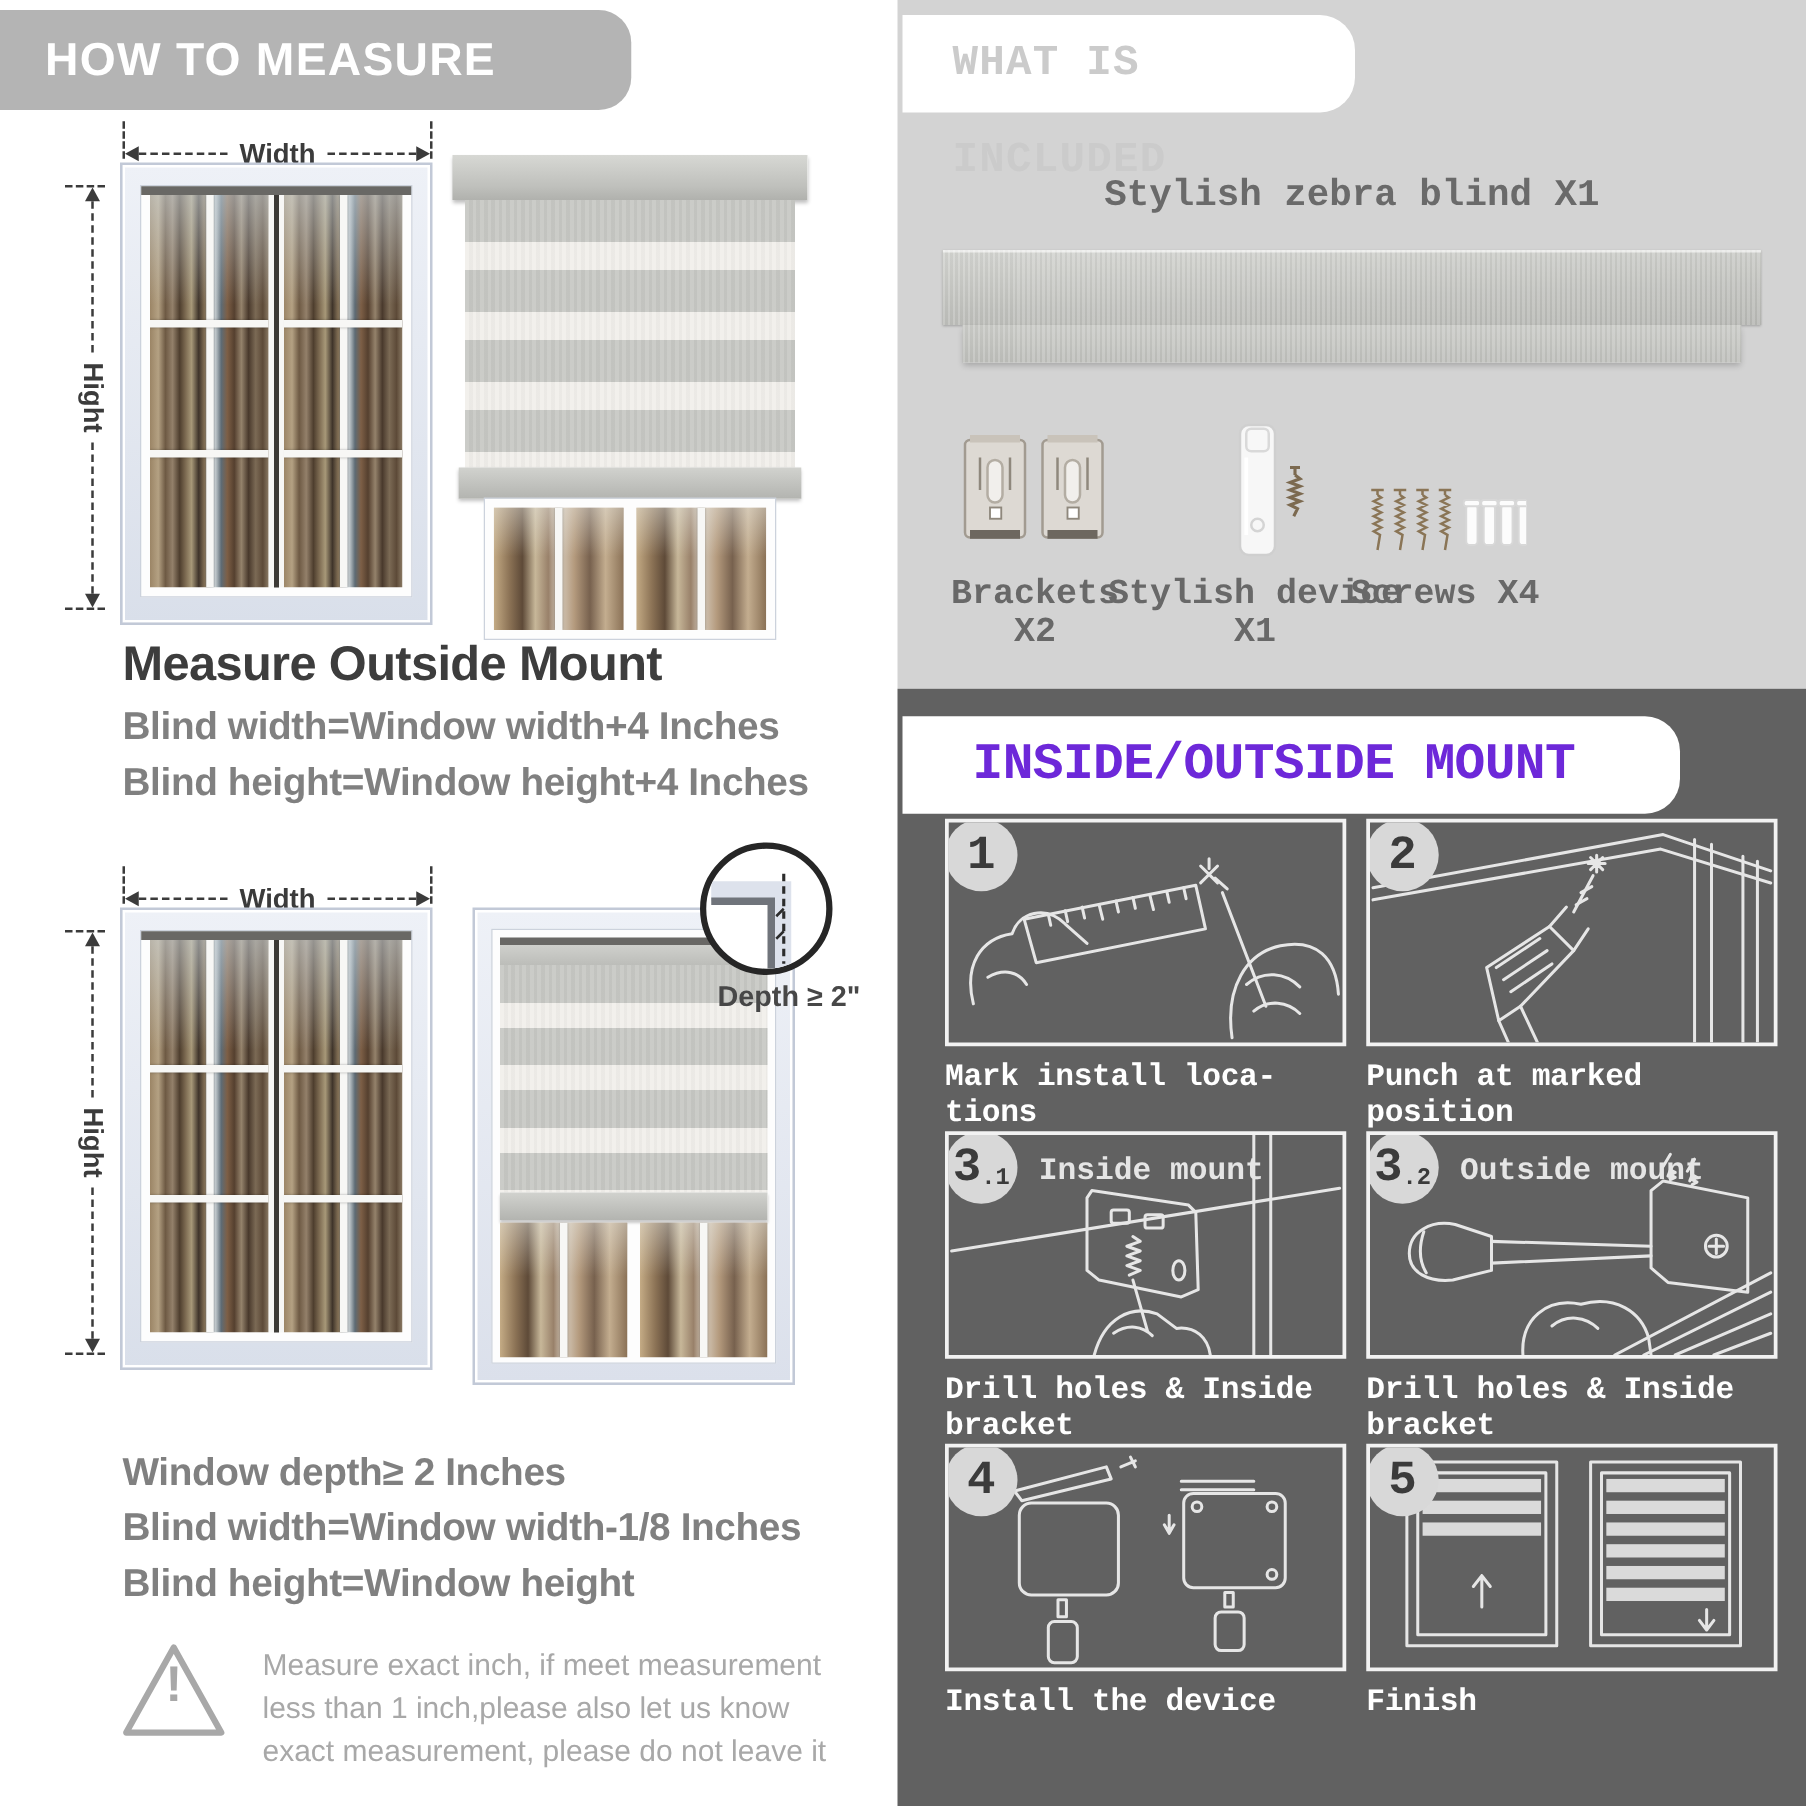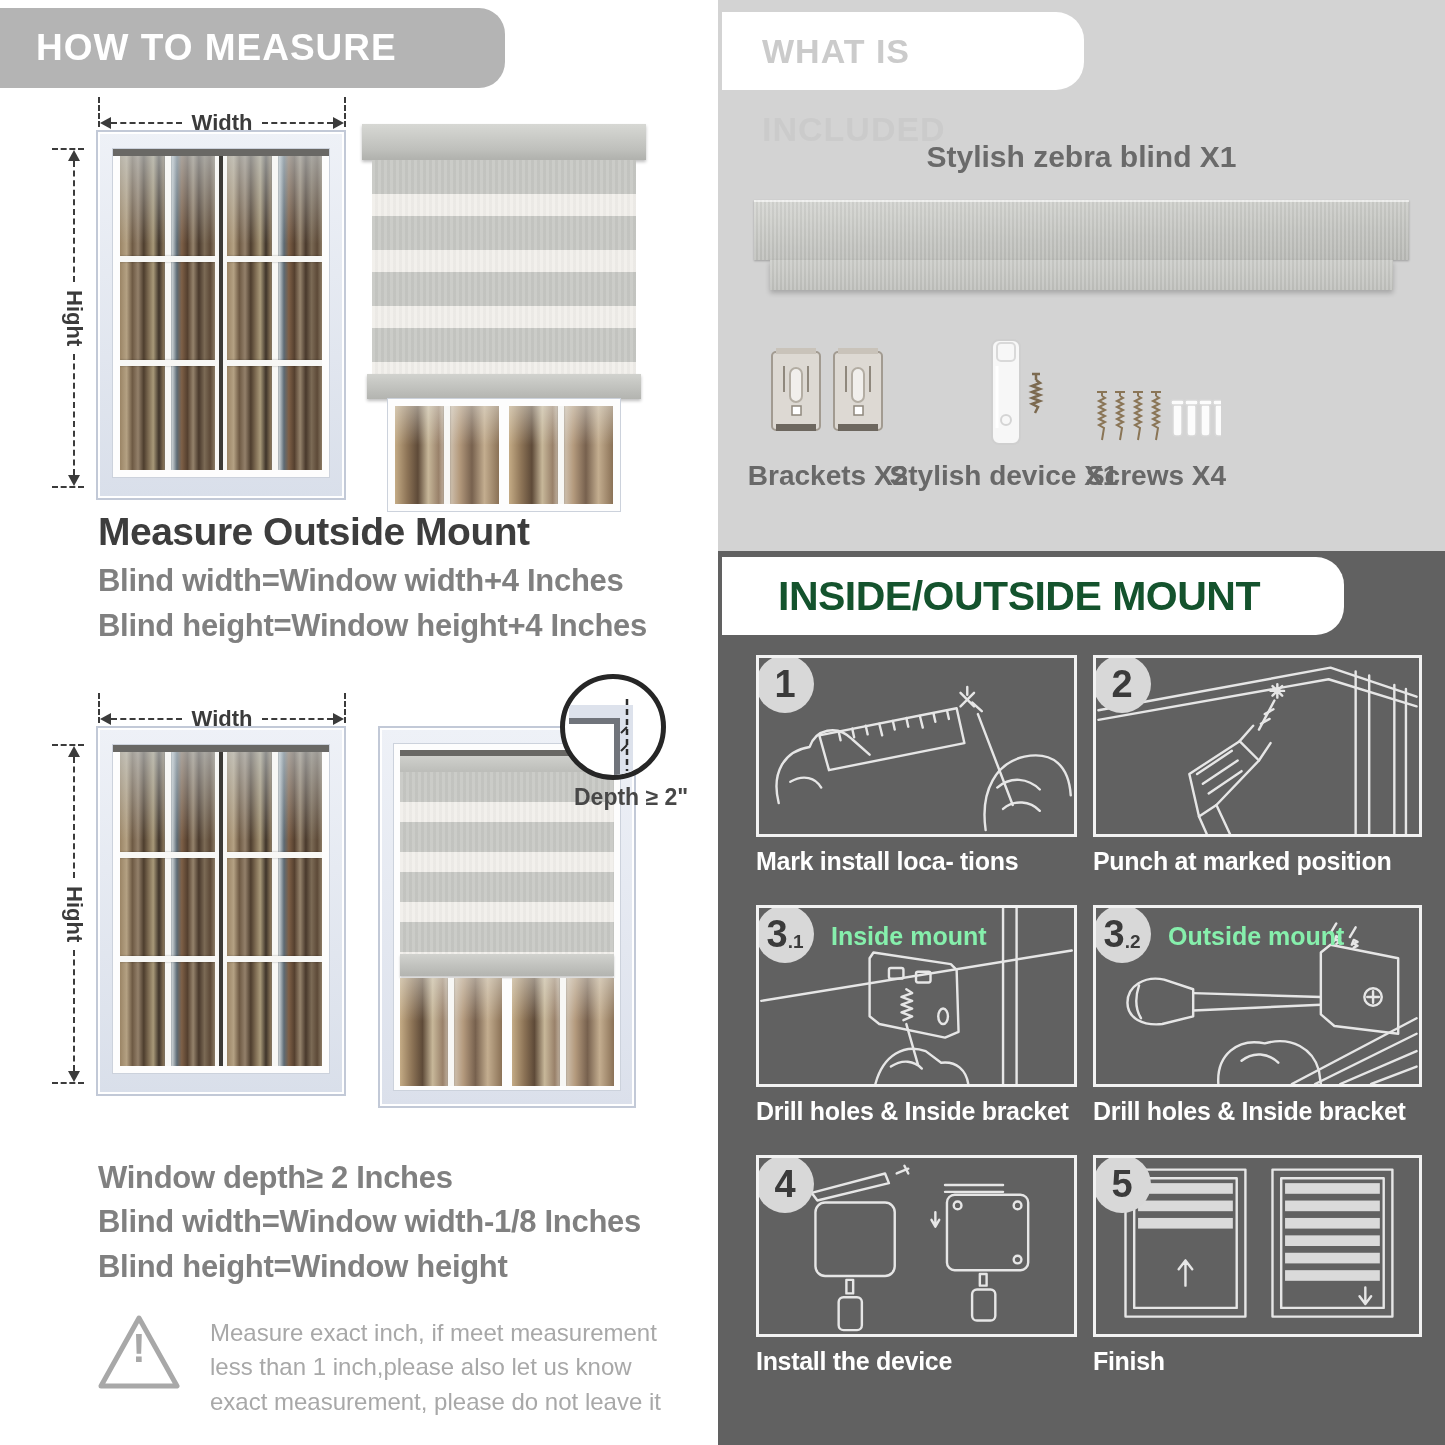--- a/index.html
+++ b/index.html
@@ -90,50 +90,50 @@
   .h-main { position:absolute; font-size:39px; font-weight:bold; color:#3d3d3d; letter-spacing:-0.5px; }
   .h-sub  { position:absolute; font-size:31px; font-weight:bold; color:#808080; letter-spacing:-0.3px; }
 
   .warn { position:absolute; left:96px; top:1312px; width:570px; display:flex; gap:28px; align-items:flex-start; }
   .warn-icon { position:relative; width:86px; height:82px; flex:0 0 auto; }
   .warn-icon .mark { position:absolute; left:0; top:14px; width:86px; text-align:center;
     font-size:40px; font-weight:bold; color:#a8a8a8; }
   .warn-text { font-size:24px; color:#a8a8a8; line-height:1.43; padding-top:4px; }
 
   
-  .col-right { position:absolute; left:718px; top:0; width:727px; height:1445px; }
+  .col-right { position:absolute; left:718px; top:0; width:727px; height:1445px;font-family:Liberation Mono, monospace; }
   .sec-top { position:absolute; left:0; top:0; width:727px; height:551px; background:#d3d3d3; }
   .banner { position:absolute; background:#fff; border-radius:0 28px 28px 0; font-weight:bold; }
   .banner.included { left:4px; top:12px; width:362px; height:78px; color:#cbcbcb; font-size:34px;
     letter-spacing:1px; line-height:78px; padding-left:40px; }
   .product-title { position:absolute; left:0; top:140px; width:727px; text-align:center;
     font-size:30px; font-weight:bold; color:#6a6a6a; }
   .headrail-main { position:absolute; left:36px; top:200px; width:655px; height:60px;
     background:repeating-linear-gradient(90deg,rgba(255,255,255,.12) 0 2px,rgba(0,0,0,.03) 2px 4px),
       linear-gradient(178deg,#d5d6d2,#c2c3bf 60%,#b8b9b5);
     box-shadow:inset 0 2px 0 rgba(255,255,255,.6), 0 1px 2px rgba(0,0,0,.25); }
   .headrail-sub { position:absolute; left:52px; top:260px; width:623px; height:30px;
     background:repeating-linear-gradient(90deg,rgba(255,255,255,.12) 0 2px,rgba(0,0,0,.03) 2px 4px),
       linear-gradient(180deg,#cccdc9,#bfc0bc); box-shadow:0 3px 5px rgba(0,0,0,.22); }
   .inc-item { position:absolute; }
   .inc-label { position:absolute; top:460px; font-size:28px; font-weight:bold; color:#686868; text-align:center; }
 
   .sec-bottom { position:absolute; left:0; top:551px; width:727px; height:894px; background:#616161; }
-  .banner.mount { left:4px; top:6px; width:622px; height:78px; color:#14532d; font-size:41px;
+  .banner.mount { left:4px; top:22px; width:622px; height:78px; color:#6d28d9; font-size:41px;
     letter-spacing:-0.5px; line-height:78px; padding-left:56px; }
   .steps { position:absolute; left:38px; top:104px; width:666px; display:grid;
     grid-template-columns:321px 329px; column-gap:16px; }
   .cell { margin-bottom:28px; }
   .panel { position:relative; height:182px; border:3px solid #f2f2f2; overflow:hidden; }
   .panel svg { position:absolute; inset:0; width:100%; height:100%; }
   .badge { position:absolute; left:-3px; top:-3px; width:58px; height:58px; border-radius:50%;
     background:#d8d8d8; color:#3b3b3b; font-weight:bold; font-size:38px;
     display:flex; align-items:center; justify-content:center; z-index:2; }
   .badge .sub { font-size:19px; margin-top:16px; }
-  .step-label { position:absolute; left:72px; top:14px; color:#86efac; font-weight:bold; font-size:25px; z-index:2; }
+  .step-label { position:absolute; left:72px; top:14px; color:#e5e5e5; font-weight:bold; font-size:25px; z-index:2; }
   .caption { margin-top:10px; height:30px; font-size:25px; font-weight:bold; color:#fff; letter-spacing:-0.3px; }
 
   .lineart { fill:none; stroke:#e6e6e6; stroke-width:2.5; stroke-linecap:round; stroke-linejoin:round; }
 </style>
 </head>
 <body>
 
 <div class="col-left">
 
   <div class="badge-left">HOW TO MEASURE</div>

